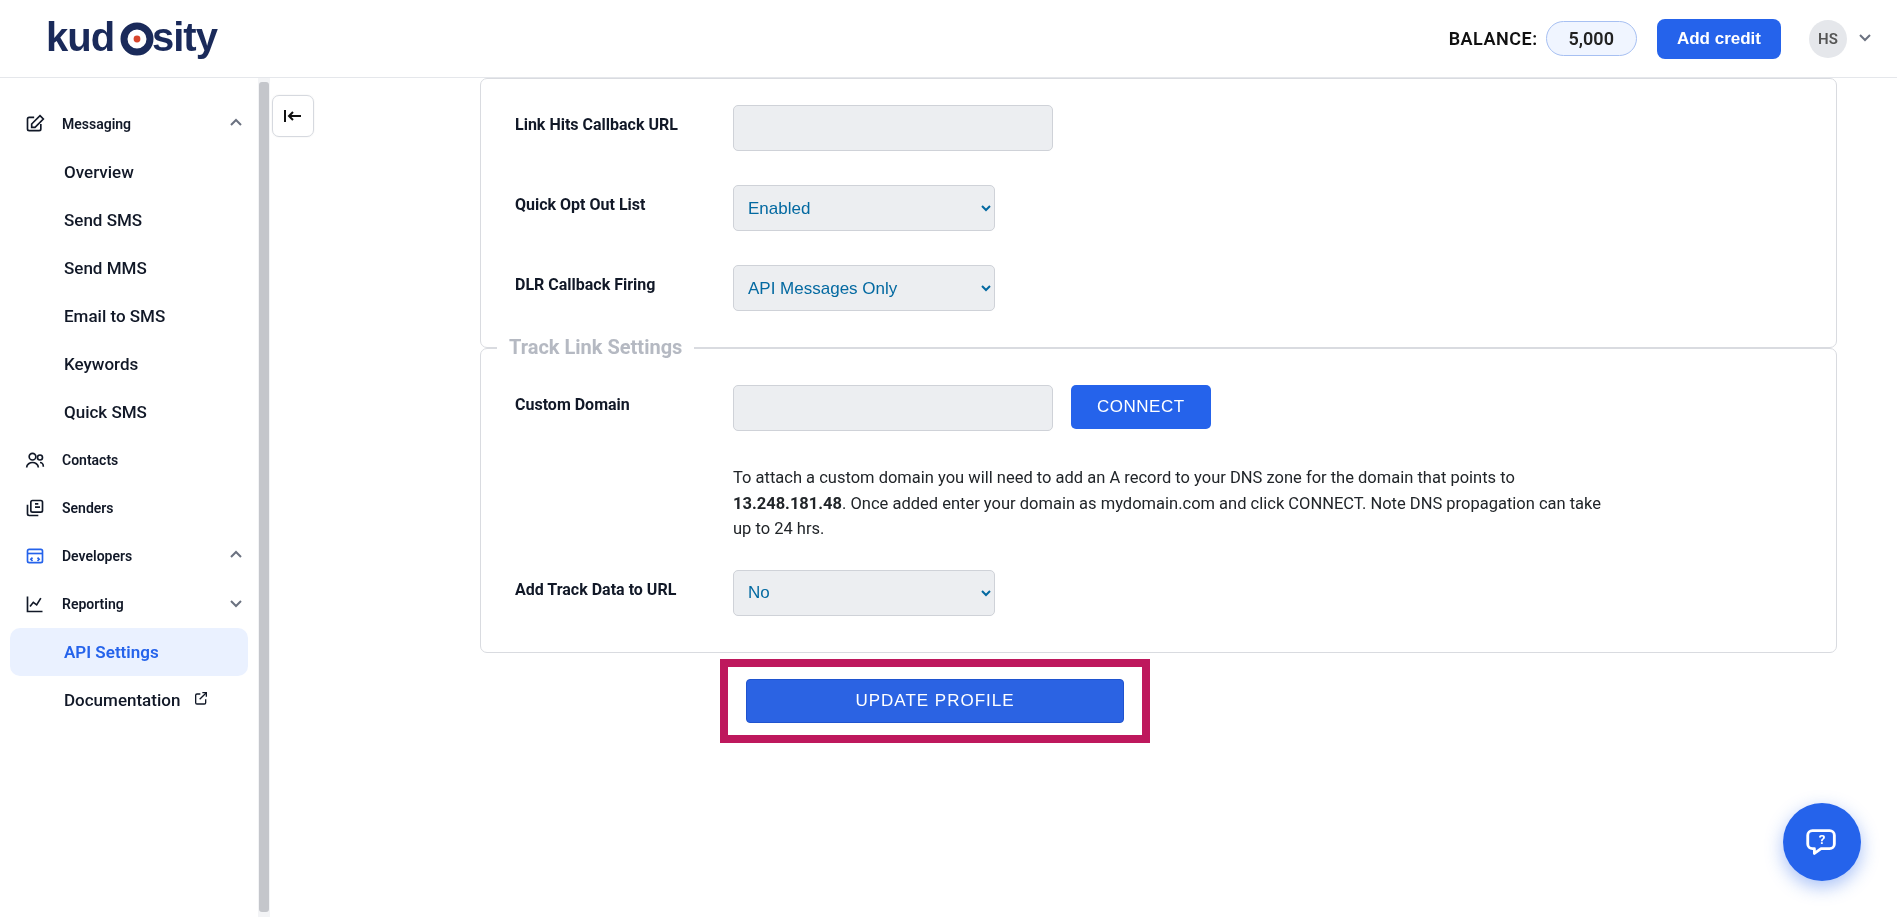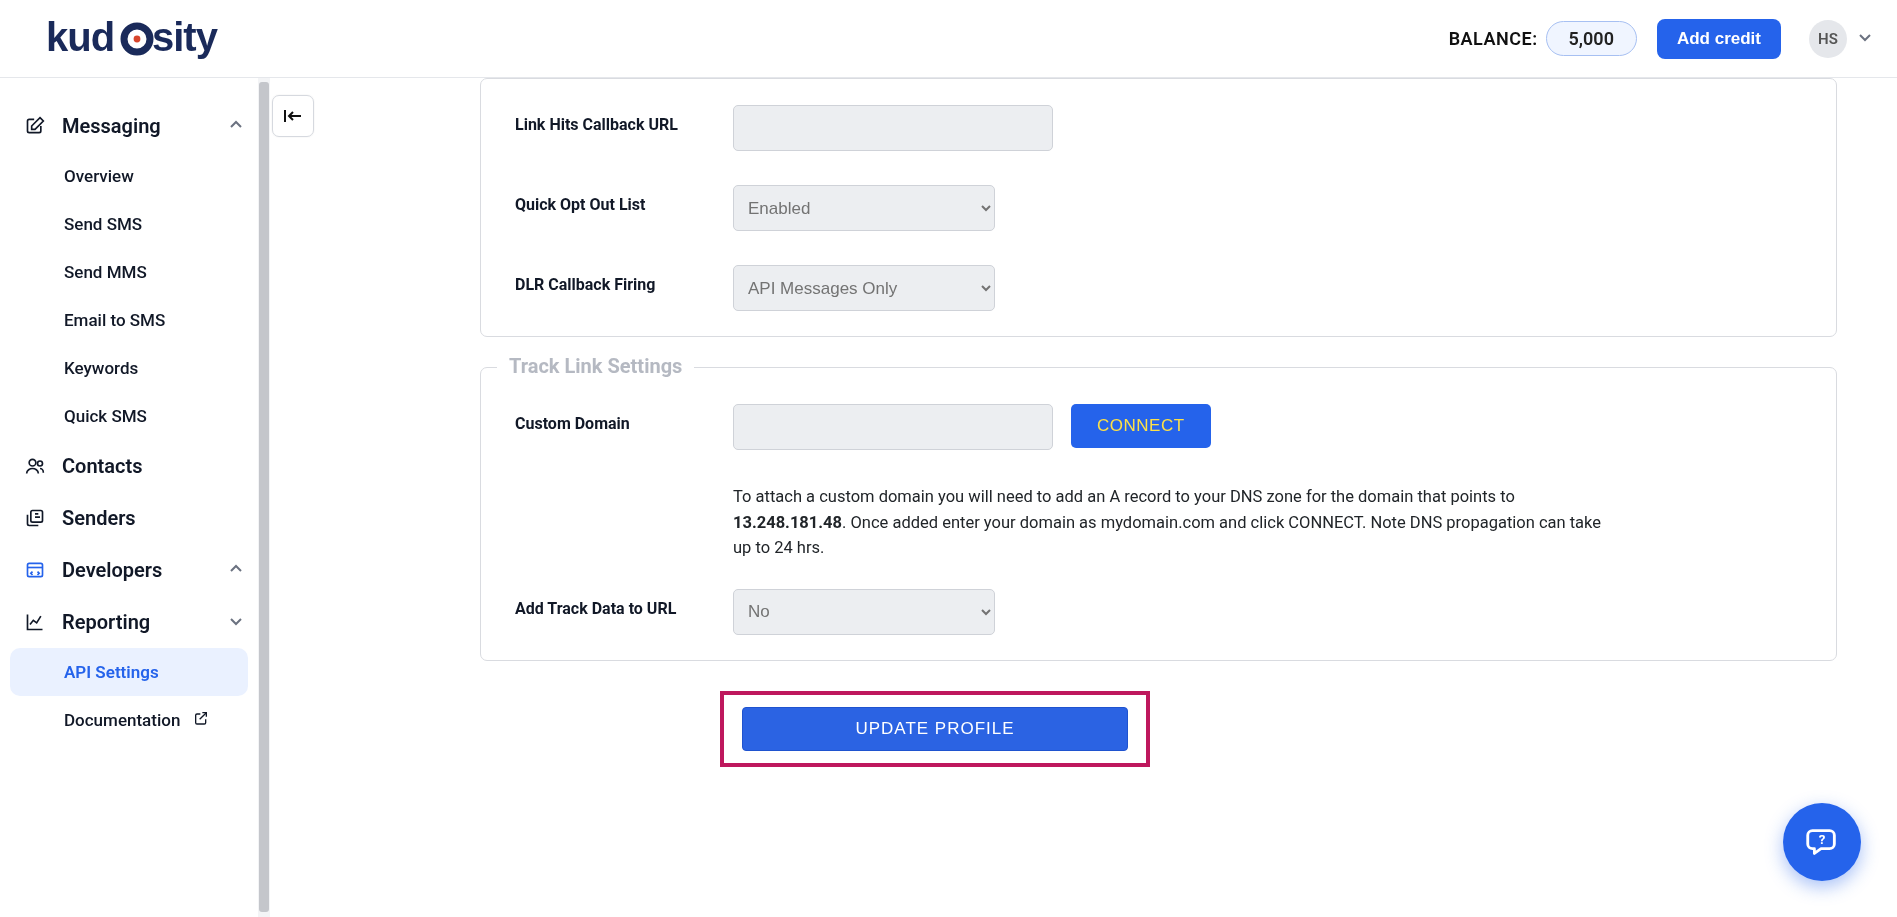--- a/index.html
+++ b/index.html
@@ -123,21 +123,21 @@
     justify-content:center;
     cursor:pointer;
     box-shadow: 0 0 0 1px rgba(0,0,0,0.02);
   }
 
   .nav-item {
     display: flex;
     align-items: center;
     gap: 16px;
     padding: 14px 14px 14px 24px;
-    font-size: 20px;
+    font-size: 14px;
     font-weight: 600;
     color: #111827;
     cursor: pointer;
   }
   .nav-item .chev { margin-left:auto; color:#6b7280; }
   .nav-item .icon { width:22px; display:flex; justify-content:center; color:#111827; }
   .nav-sub {
     padding: 14px 14px 14px 64px;
     font-size: 17px;
     font-weight: 500;
@@ -156,23 +156,22 @@
 
   
   .content {
     flex: 1;
     padding: 0 60px 40px 210px;
     overflow-y: auto;
   }
   .panel {
     border: 1px solid #d9dbe0;
     border-radius: 7px;
-    padding: 26px 34px 19px;
+    padding: 26px 34px 30px;
     position: relative;
-    margin-bottom: 30px;
   }
   .panel.legend { padding-top: 36px; }
   .panel-legend-title {
     position: absolute;
     top: -14px;
     left: 16px;
     background: #fff;
     padding: 0 12px;
     font-size: 20px;
     font-weight: 700;
@@ -205,26 +204,26 @@
     font-size: 16px;
   }
   select.sel-field {
     width: 262px;
     height: 46px;
     border: 1px solid #cfd2d8;
     border-radius: 5px;
     background: #eceef1;
     padding: 0 10px;
     font-size: 17px;
-    color:#737373;
+    color:#0369a1;
   }
 
   .connect-btn {
     background: #2563eb;
-    color: #fde047;
+    color: #ffffff;
     border: none;
     border-radius: 5px;
     padding: 12px 26px;
     font-size: 17px;
     font-weight: 500;
     cursor: pointer;
     margin-left: 18px;
     letter-spacing: 0.5px;
   }
   .help-text {
@@ -232,21 +231,21 @@
     font-size: 16.5px;
     color: #212529;
     line-height: 1.55;
     max-width: 870px;
   }
   .help-text b { font-weight: 700; }
 
   .update-wrap {
     width: 430px;
     margin: 6px 0 0 240px;
-    border: 4px solid #be185d;
+    border: 8px solid #be185d;
     padding: 12px 18px;
     display:flex;
     justify-content:center;
   }
   .update-btn {
     width: 386px;
     height: 44px;
     background: #2b63e3;
     border: 1px solid #1f53cf;
     color: #fff;

